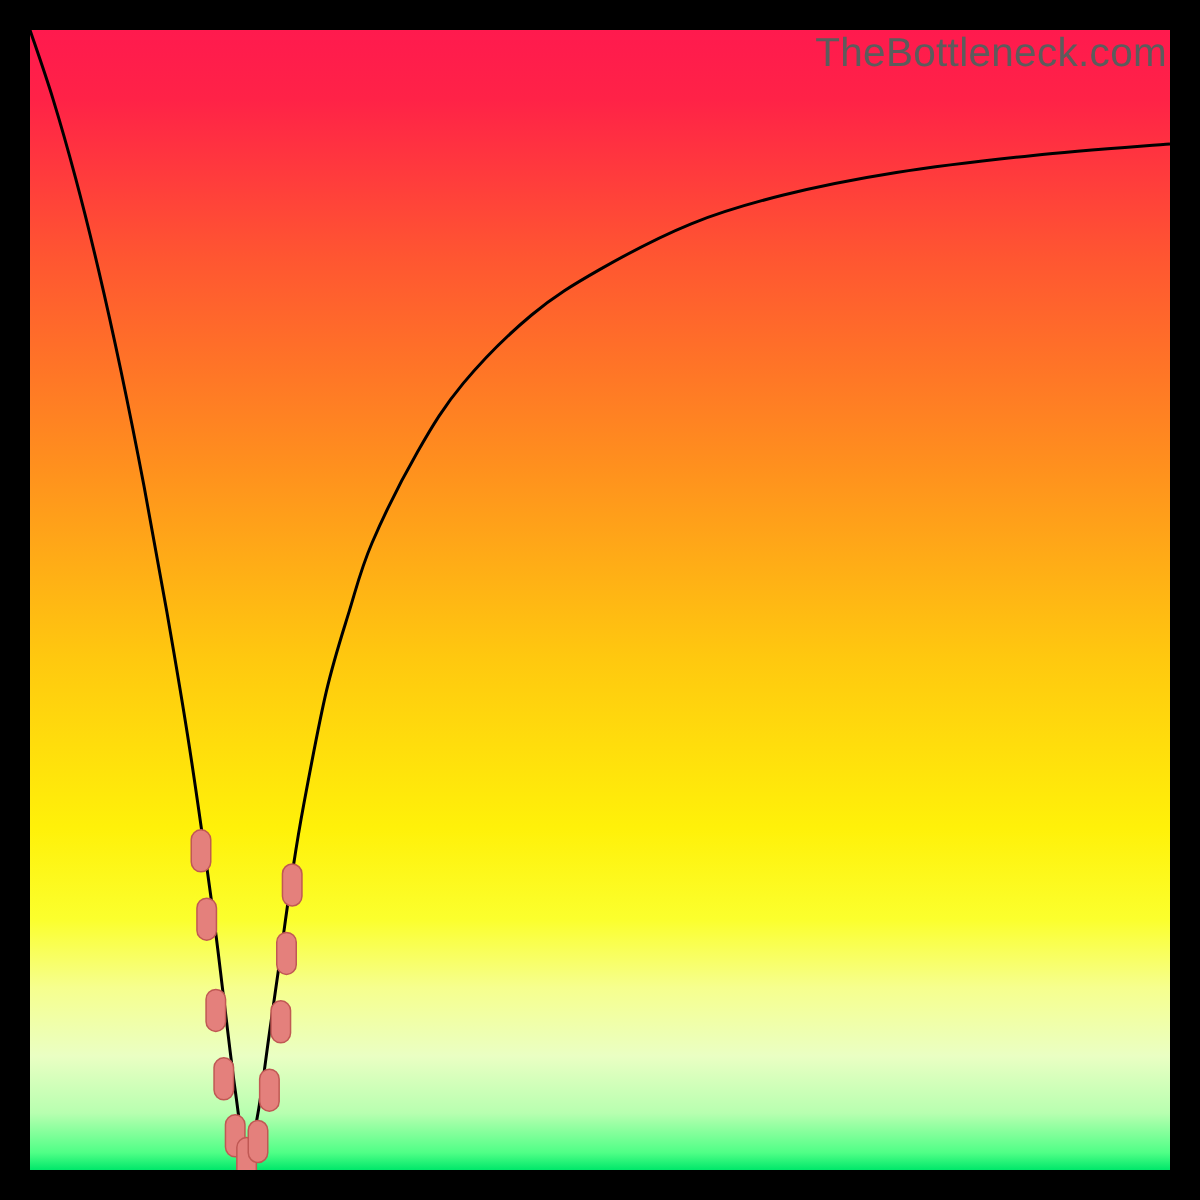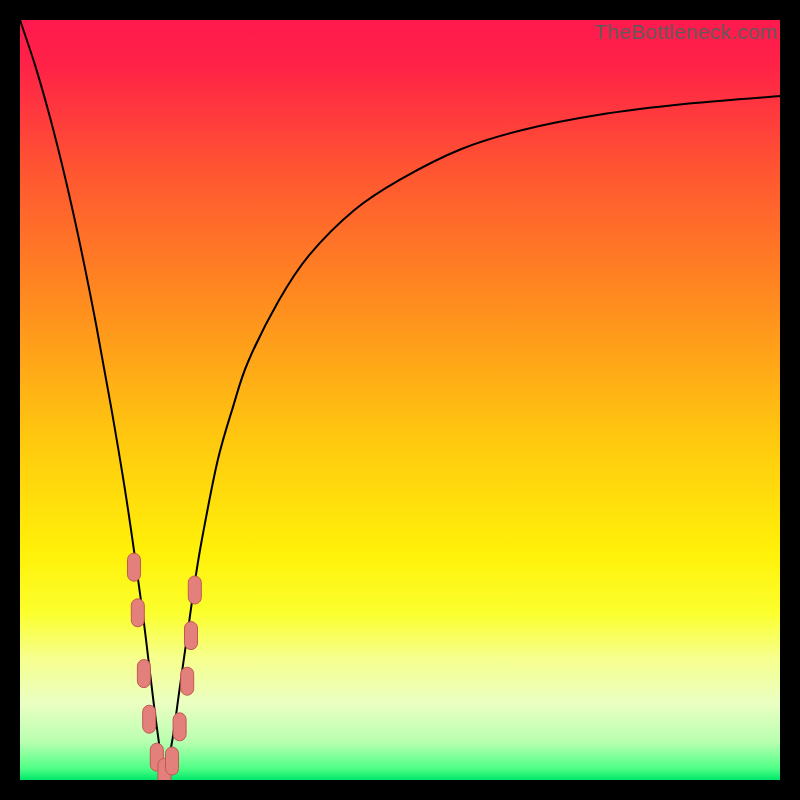--- a/index.html
+++ b/index.html
@@ -30,21 +30,21 @@
     inset: 0;
   }
   .plot-area svg {
     position: absolute;
     inset: 0;
   }
   .watermark {
     position: absolute;
     top: 20px;
     right: 22px;
-    font-size: 21px;
+    font-size: 27px;
     font-weight: 400;
     color: #5c5c5c;
     letter-spacing: 0.2px;
     user-select: none;
   }
   .curve {
     fill: none;
     stroke: #000;
     stroke-width: 2;
   }

